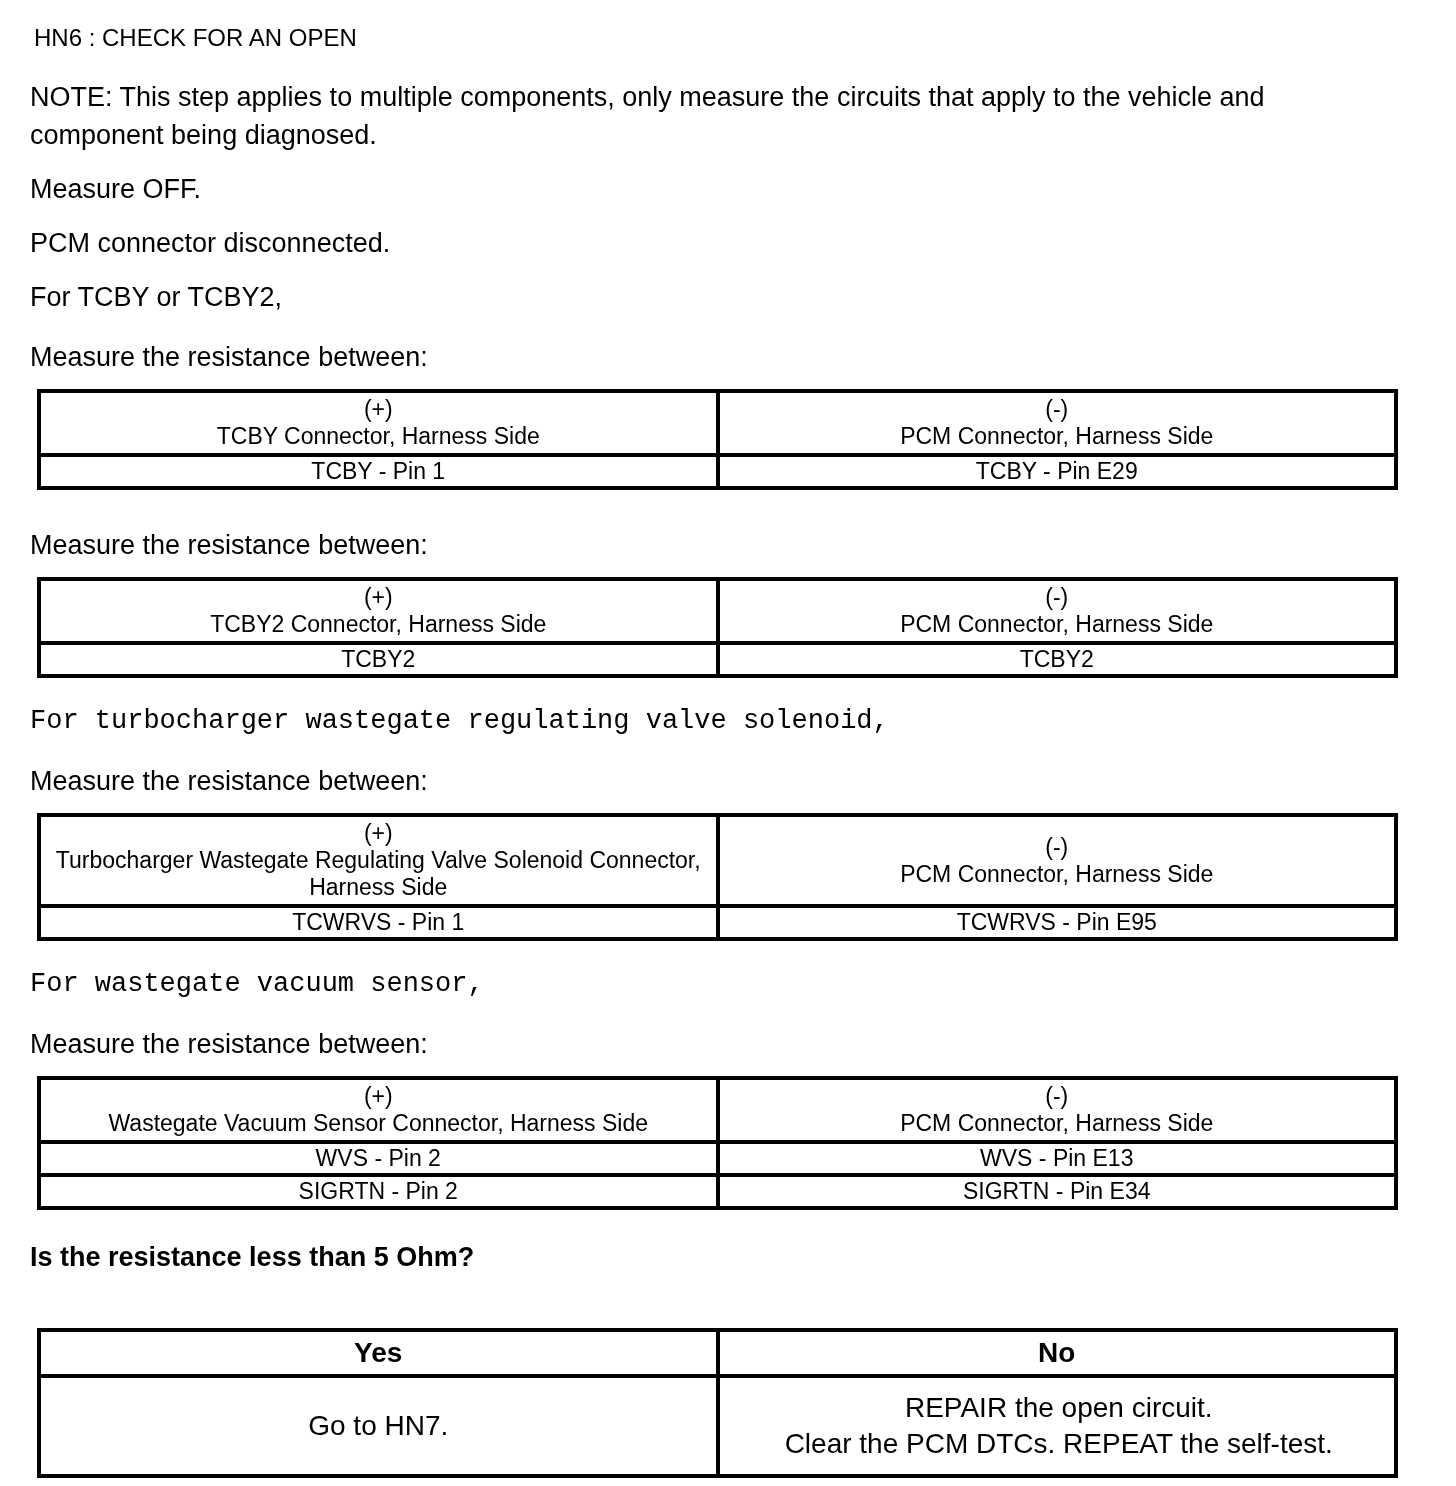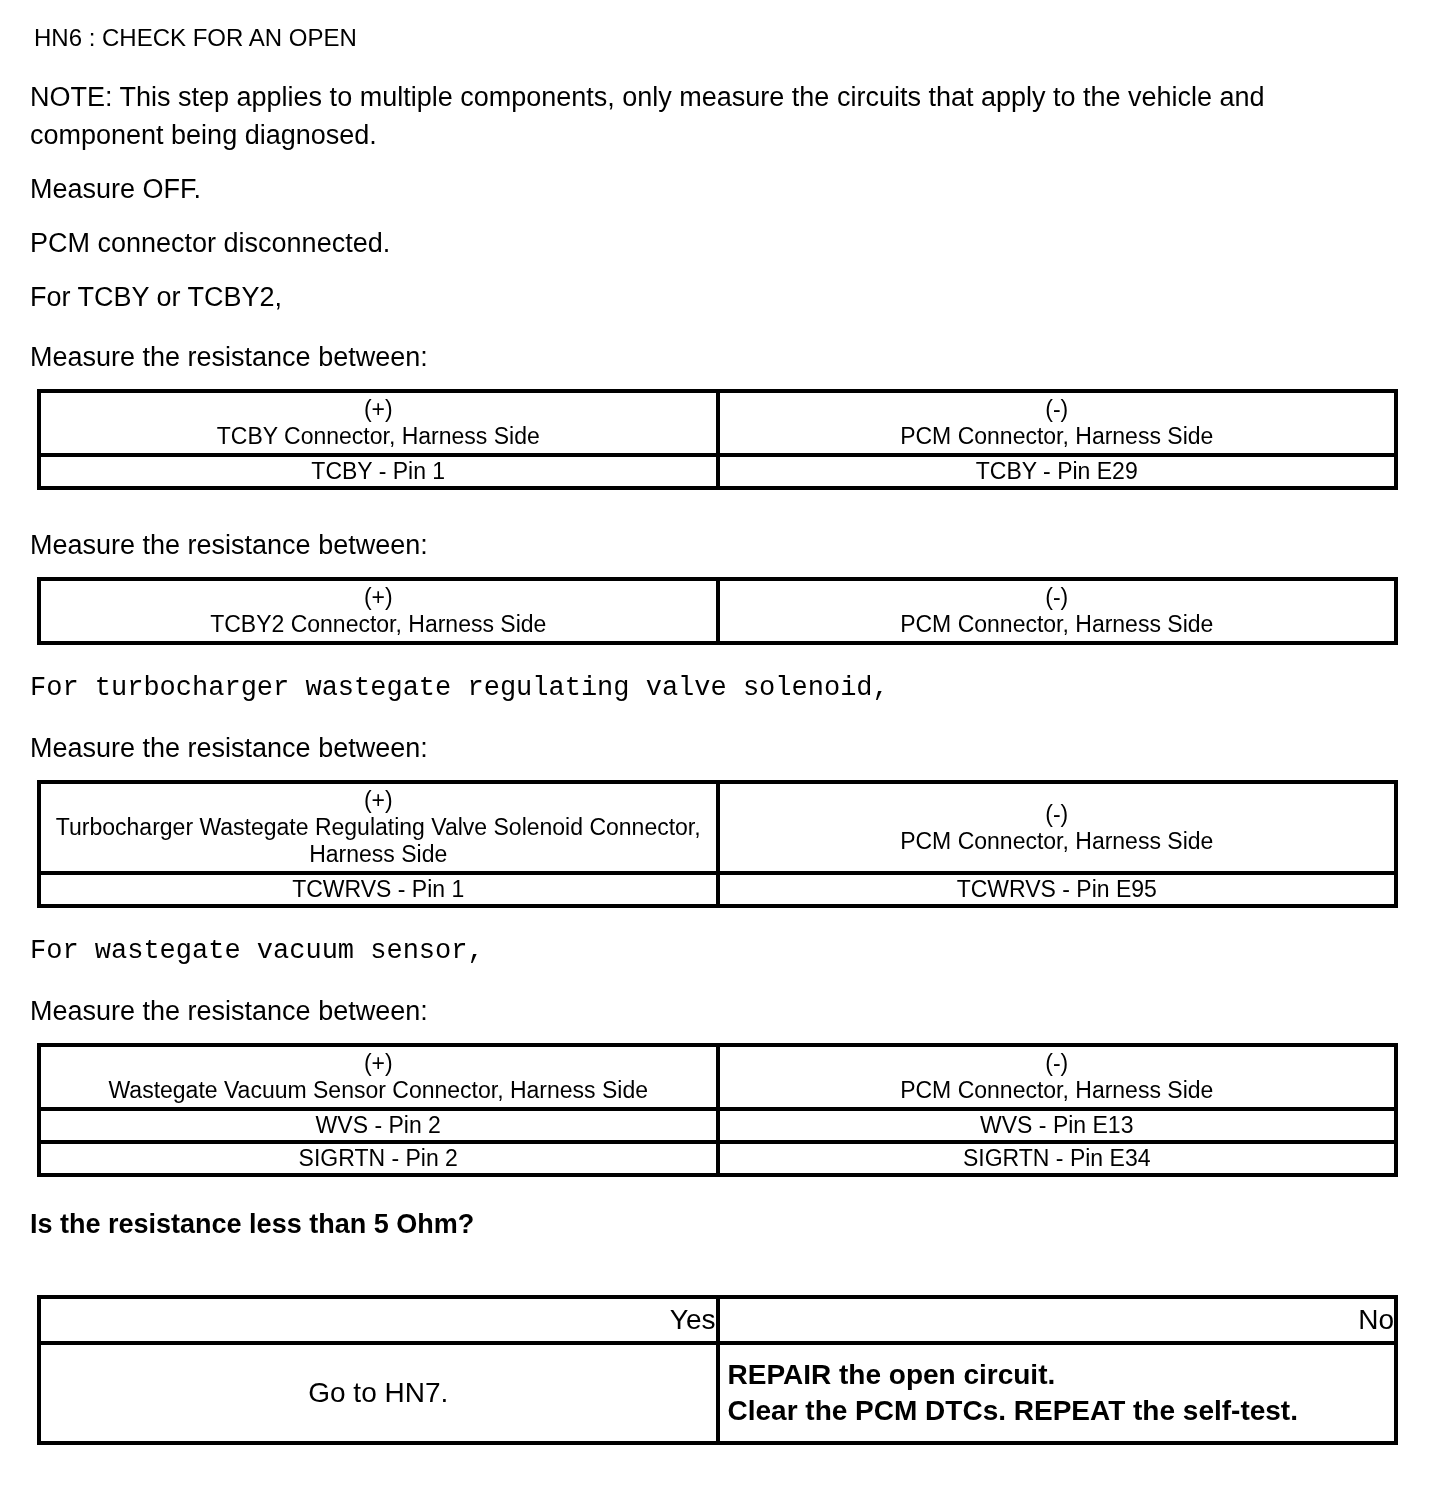--- a/index.html
+++ b/index.html
@@ -33,23 +33,23 @@
   table.mtable tr.datarow td { padding:1px 10px; }
 
   table.dtable {
     border-collapse:collapse; table-layout:fixed;
     width:1361px; margin-left:7px;
   }
   table.dtable td {
     border:4px solid #000; vertical-align:middle;
     font-size:28px; line-height:36px; overflow:hidden;
   }
-  table.dtable td.hd { font-weight:400; text-align:right; padding:3px 0; }
+  table.dtable td.hd { font-weight:700; text-align:center; padding:3px 0; }
   table.dtable td.yes-cell { text-align:center; height:94px; }
-  table.dtable td.no-cell  { text-align:left; padding:6px 4px 6px 8px;font-weight:bold; }
+  table.dtable td.no-cell  { text-align:center; padding:6px 4px 6px 8px; }
 </style>
 </head>
 <body>
 
 <div class="page">
 
   <div class="title">HN6 : CHECK FOR AN OPEN</div>
 
   <div class="para note">NOTE: This step applies to multiple components, only measure the circuits that apply to the vehicle and component being diagnosed.</div>
 
@@ -83,20 +83,24 @@
     <tbody>
         <tr>
       <td class="hdr">
         <div>(+)</div>
         <div>TCBY2 Connector, Harness Side</div>
       </td>
       <td class="hdr">
         <div>(-)</div>
         <div>PCM Connector, Harness Side</div>
       </td>
+    </tr>
+    <tr class="datarow">
+      <td>TCBY2</td>
+      <td>TCBY2</td>
     </tr>
   </tbody>
     </table>
 
   <div class="para for-label mt24 mb22">For turbocharger wastegate regulating valve solenoid,</div>
 
   <div class="para mb13">Measure the resistance between:</div>
   <table class="mtable">
     <tbody>
         <tr>

